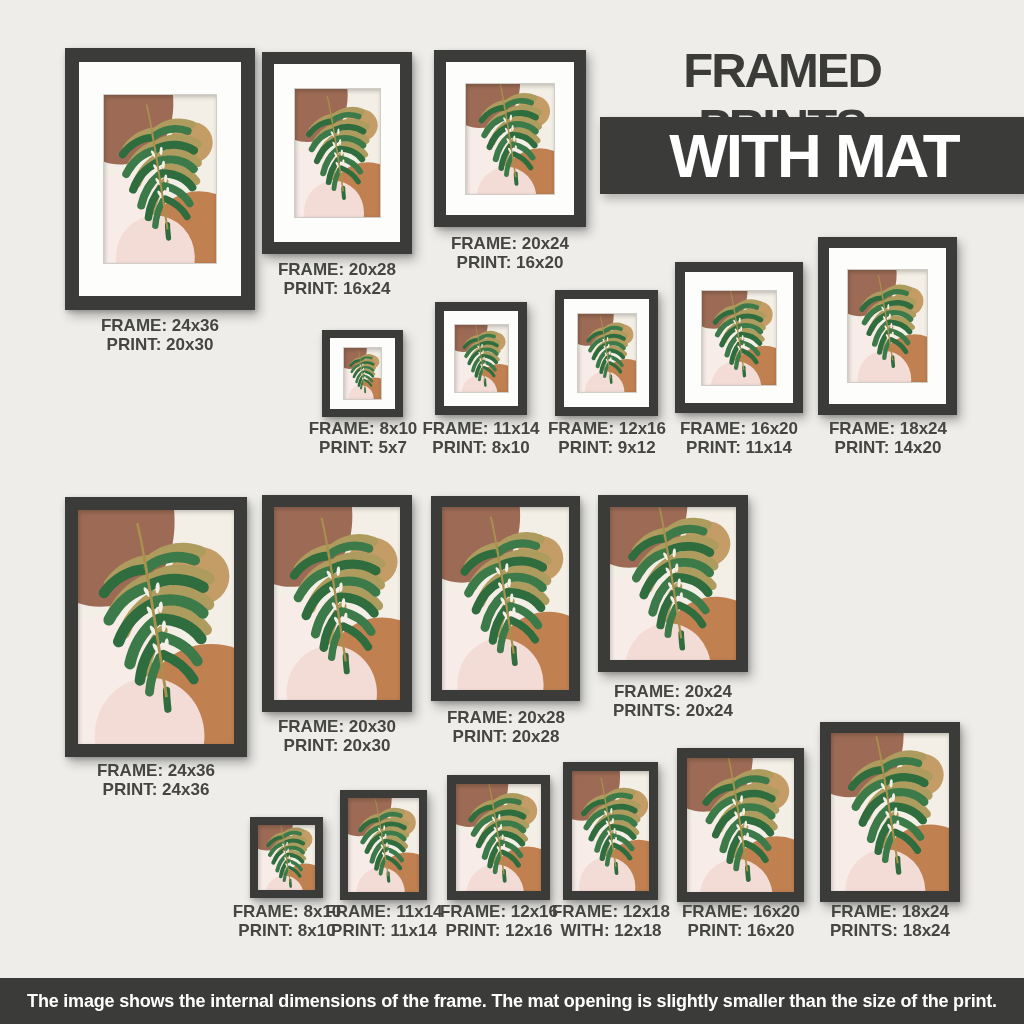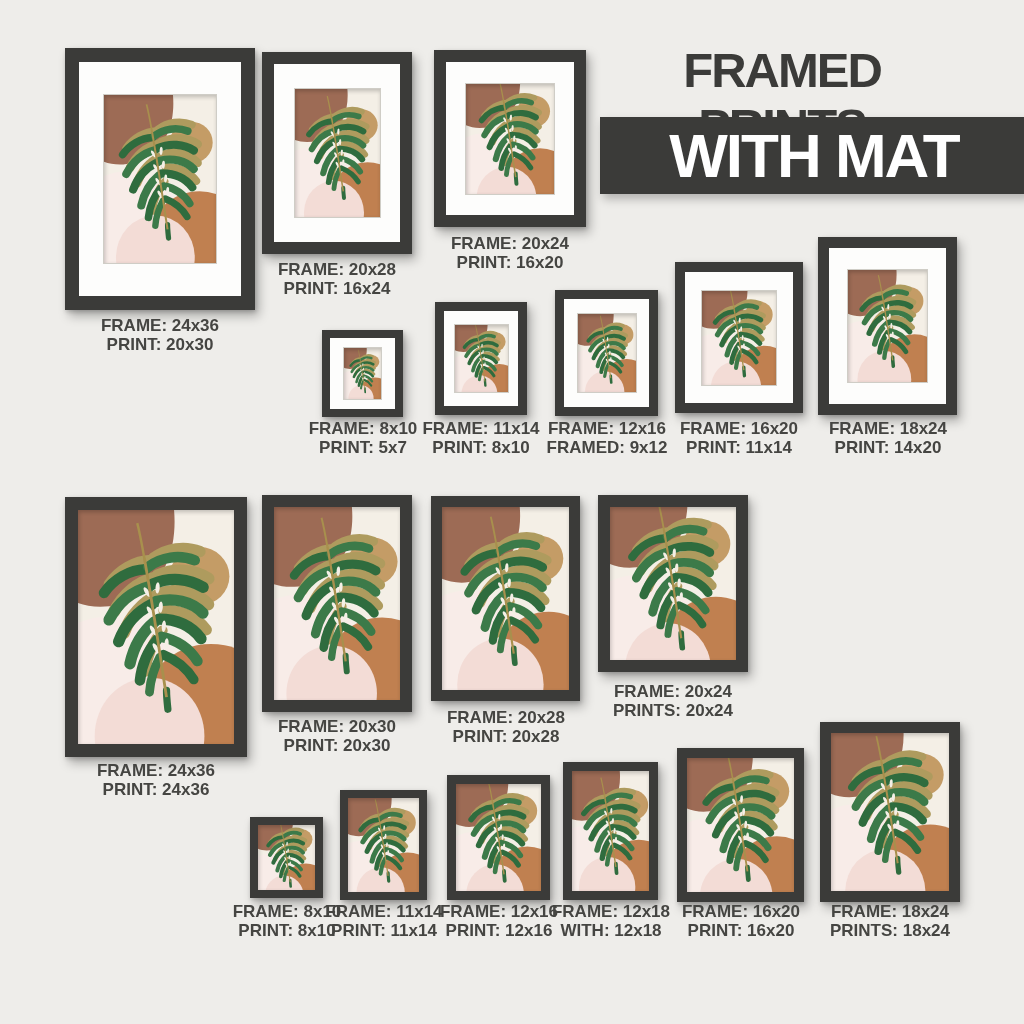--- a/index.html
+++ b/index.html
@@ -178,21 +178,21 @@
           <div class="print matted" style="left: 14px; top: 15px; width: 58px; height: 78px;">
             <svg viewBox="0 0 200 290" preserveAspectRatio="xMidYMid slice">
               <use href="#monstera-art"></use>
             </svg>
             <div class="bevel"></div>
           </div>
         </div>
       </div>
       <div class="frame-label" style="left: 517px; top: 420px;">
         <div>FRAME: 12x16</div>
-        <div>FRAMED: 9x12</div>
+        <div>PRINT: 9x12</div>
       </div>
       <div class="frame" style="left: 675px; top: 262px; width: 128px; height: 151px; border-width: 10px;">
         <div class="inner">
           <div class="print matted" style="left: 17px; top: 19px; width: 74px; height: 94px;">
             <svg viewBox="0 0 200 290" preserveAspectRatio="xMidYMid slice">
               <use href="#monstera-art"></use>
             </svg>
             <div class="bevel"></div>
           </div>
         </div>
@@ -349,13 +349,14 @@
             </svg>
             <div class="bevel"></div>
           </div>
         </div>
       </div>
       <div class="frame-label" style="left: 800px; top: 903px;">
         <div>FRAME: 18x24</div>
         <div>PRINTS: 18x24</div>
       </div>
     </div>
+  <div id="footer-bar">The image shows the internal dimensions of the frame. The mat opening is slightly smaller than the size of the print.</div>
 </div>
 
 </body></html>

